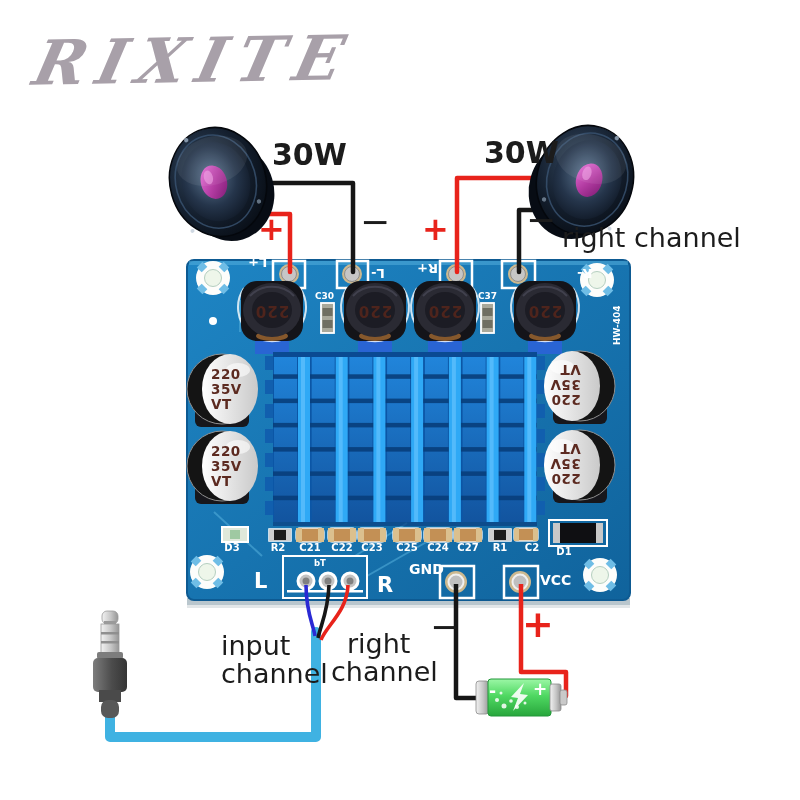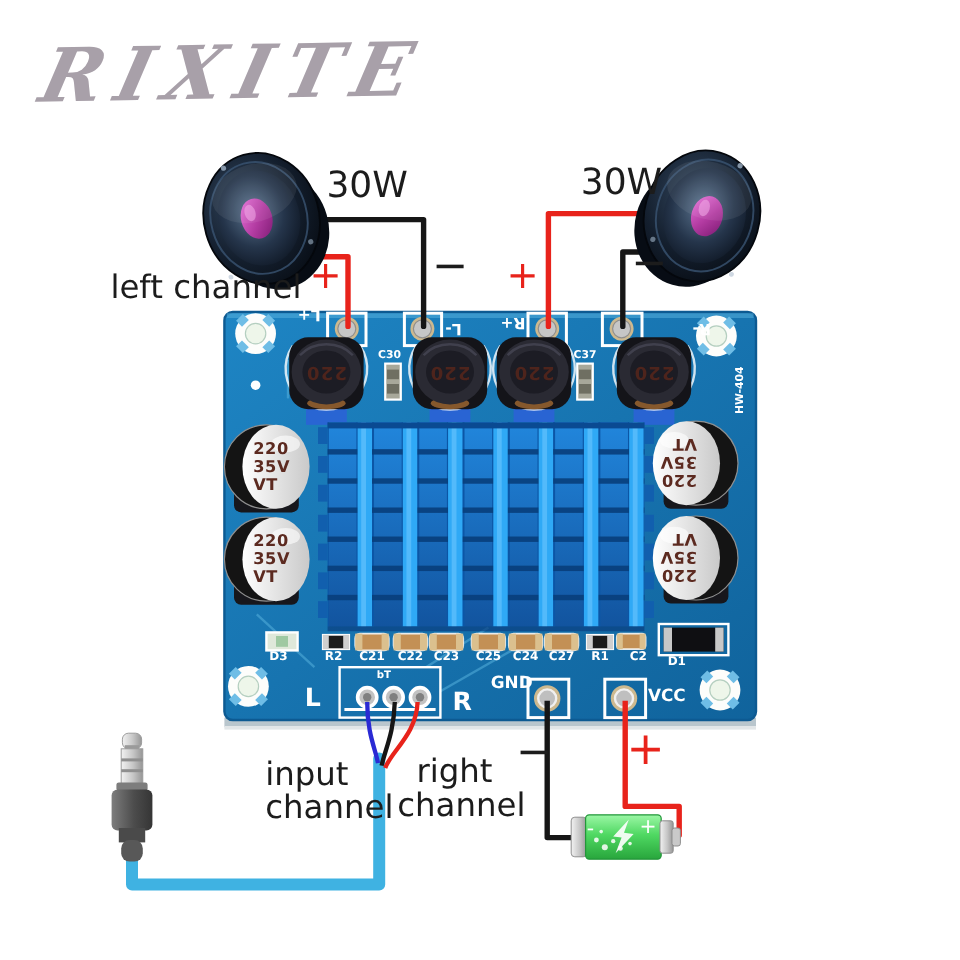--- a/index.html
+++ b/index.html
@@ -2,21 +2,21 @@
 <html><head>
 <meta charset="utf-8">
 <style>
   html,body{margin:0;padding:0;background:#ffffff;}
   .stage{position:relative;width:800px;height:800px;background:#ffffff;overflow:hidden;
          font-family:"DejaVu Sans","Liberation Sans",sans-serif;}
   svg{position:absolute;left:0;top:0;}
   .t{position:absolute;white-space:nowrap;color:#1c1c1c;line-height:1.05;}
   .red{color:#e8231b;}
   .white{color:#ffffff;}
-  .bold{font-weight:normal;}
+  .bold{font-weight:bold;}
   .rot180{transform:rotate(180deg);}
   .ctr{text-align:center;}
   .watermark{position:absolute;left:36px;top:24px;font-family:"DejaVu Serif","Liberation Serif",serif;
              font-style:italic;font-weight:bold;font-size:62px;letter-spacing:11px;
              color:#a8a0a9;transform:skewX(-14deg) rotate(-1deg);}
   .capTxt{position:absolute;font-size:13.5px;font-weight:bold;color:#5c2a20;line-height:15px;letter-spacing:.5px;}
   .indTxt{position:absolute;width:36px;text-align:center;font-size:15px;font-weight:bold;color:#4e241c;transform:rotate(180deg);letter-spacing:1px;}
   .silk{position:absolute;color:#fff;font-weight:bold;}
 </style>
 </head>
@@ -399,21 +399,21 @@
       <circle cx="604" cy="131" r="2.2" fill="#9fb2c6" opacity=".8"></circle>
       <circle cx="551" cy="210" r="2.2" fill="#9fb2c6" opacity=".6"></circle>
       <circle cx="622" cy="220" r="2" fill="#9fb2c6" opacity=".5"></circle>
     </g>
   </svg>
 
   <div class="watermark">RIXITE</div>
 
   <div class="t bold" style="left:272px;top:139px;font-size:30px;">30W</div>
   <div class="t bold" style="left:484px;top:137px;font-size:30px;">30W</div>
-  <div class="t" style="left:92px;top:226px;font-size:27px;">left channel</div>
+  <div class="t" style="left:562px;top:224px;font-size:27px;">right channel</div>
   <div class="t red bold" style="left:258px;top:213px;font-size:32px;">+</div>
   <div class="t" style="left:360px;top:203px;font-size:36px;">−</div>
   <div class="t red bold" style="left:422px;top:213px;font-size:32px;">+</div>
   <div class="t" style="left:526px;top:201px;font-size:36px;">−</div>
 
   <div class="t silk rot180" style="left:248px;top:255px;font-size:13px;">L+</div>
   <div class="t silk rot180" style="left:371px;top:266px;font-size:13px;">L-</div>
   <div class="t silk rot180" style="left:417px;top:261px;font-size:13px;">R+</div>
   <div class="t silk rot180" style="left:577px;top:266px;font-size:13px;">R-</div>
 

